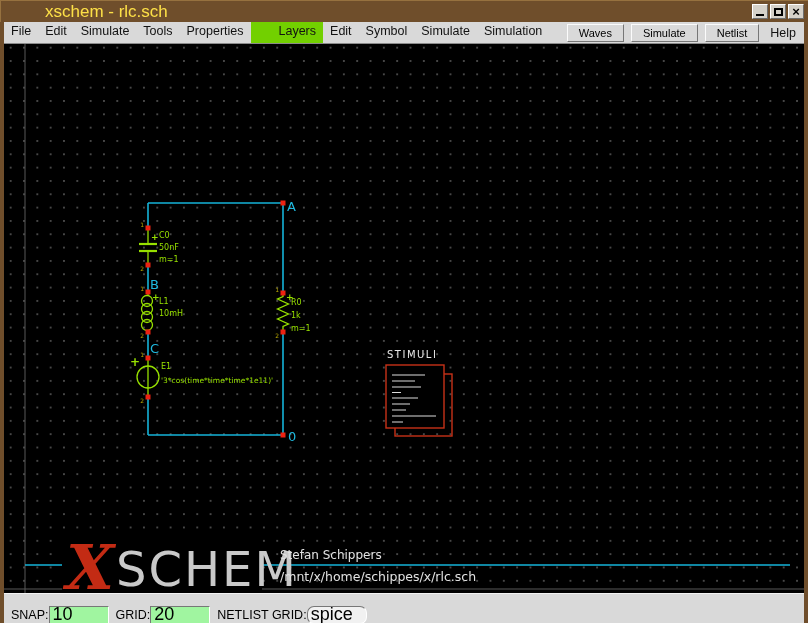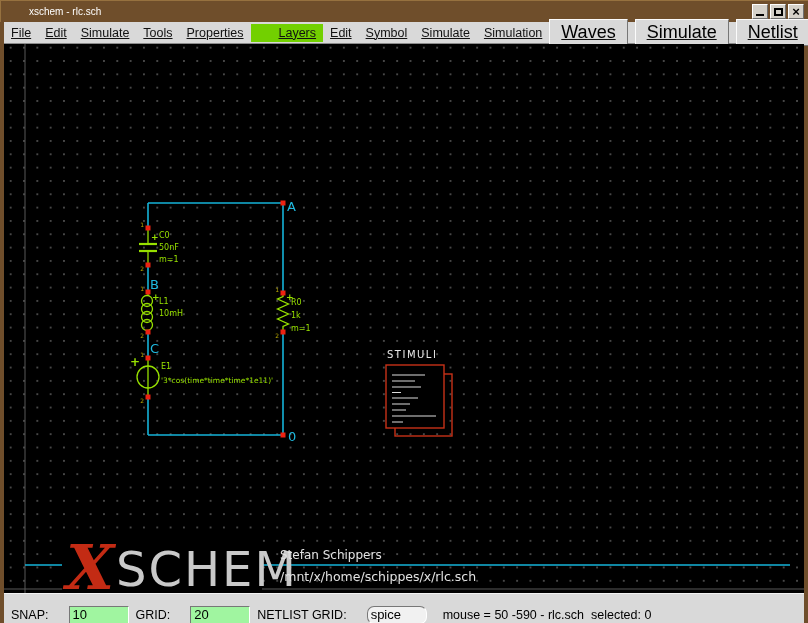--- a/index.html
+++ b/index.html
@@ -9,45 +9,44 @@
     background:#6f4e2b;
     font-family:"Liberation Sans", sans-serif;
   }
   
   .titlebar {
     position:absolute; top:0; left:0; width:808px; height:22px;
     background:#6f4e2b;
     border-top:1px solid #96713f; border-left:1px solid #96713f;
     display:flex; align-items:center;
   }
-  .title-text { margin-left:28px; font-size:10px; color:#ffffff; }
+  .title-text { margin-left:44px; font-size:17px; color:#fde047; }
   .win-controls { margin-left:auto; margin-right:4px; display:flex; gap:2px; }
   .win-btn {
     width:16px; height:15px; background:#d5d1c9;
     border-top:1px solid #fff; border-left:1px solid #fff;
     border-right:1px solid #6e6e6e; border-bottom:1px solid #6e6e6e;
     display:flex; align-items:center; justify-content:center;
     cursor:default;
   }
   .glyph-min { width:8px; height:8px; border-bottom:2px solid #000; }
   .glyph-max { width:9px; height:8px; border:2px solid #000; }
   .glyph-close { font-size:13px; font-weight:bold; color:#000; line-height:10px; }
   
   .menubar {
     position:absolute; top:22px; left:4px; width:800px; height:22px;
-    background:#d9d9d9; display:flex; align-items:center;
+    background:#d9d9d9; display:flex; 
     font-size:12.5px; color:#111;
     border-bottom:1px solid #8a8a8a;
-    text-decoration:underline;
   }
   .menu-item { padding:2px 7px; cursor:default; }
   .menu-item.active { background:#72d000;padding-left:28px; }
   .mb-actions { margin-left:auto; display:flex; align-items:center; }
   .mb-btn {
-    background:#d9d9d9; font-size:18px; padding:2px 11px; margin-right:7px;
+    background:#d9d9d9; font-size:11px; padding:2px 11px; margin-right:7px;
     border-top:1px solid #fbfbfb; border-left:1px solid #fbfbfb;
     border-right:1px solid #777; border-bottom:1px solid #777;
     cursor:default;
   }
   .mb-help { padding:2px 8px 2px 4px; cursor:default; }
   
   .canvas {
     position:absolute; top:44px; left:4px; width:800px; height:549px;
     background-color:#000;
     background-image:radial-gradient(circle, #474747 1px, rgba(0,0,0,0) 1.3px);
@@ -77,21 +76,21 @@
   .tb-path { fill:#e2e2e2; font-family:"DejaVu Sans", sans-serif; font-size:12.5px; }
   
   .statusbar {
     position:absolute; top:593px; left:4px; width:800px; height:42px;
     background:#d9d9d9; border-top:1px solid #f2f2f2;
     display:flex; align-items:center;
     font-size:12.5px; color:#000;
   }
   .sb-label { margin-left:7px; }
   .sb-entry {
-    margin-left:20px; width:60px; height:18px; font-size:13px; padding:0 3px;
+    margin-left:0; width:60px; height:18px; font-size:18px; padding:0 3px;
     font-family:"Liberation Sans", sans-serif;
     border-top:1px solid #777; border-left:1px solid #777;
     border-right:1px solid #fff; border-bottom:1px solid #fff;
     outline:none;
   }
   .entry-green { background:#a0f5a0; }
   .entry-white { background:#f1f1f1;border-radius:7px; }
   .sb-mouse { margin-left:16px; white-space:pre; }
   .gap1 { }
 </style>
@@ -243,14 +242,13 @@
   </svg>
 </div>
 
 <div class="statusbar">
   <span class="sb-label">SNAP:</span>
   <input class="sb-entry entry-green" value="10" style="">
   <span class="sb-label gap1">GRID:</span>
   <input class="sb-entry entry-green" value="20" style="">
   <span class="sb-label gap1">NETLIST GRID:</span>
   <input class="sb-entry entry-white" value="spice" style="">
-  <span class="sb-mouse">mouse = 50 -590 - rlc.sch  selected: 0</span>
 </div>
 
 </body></html>

